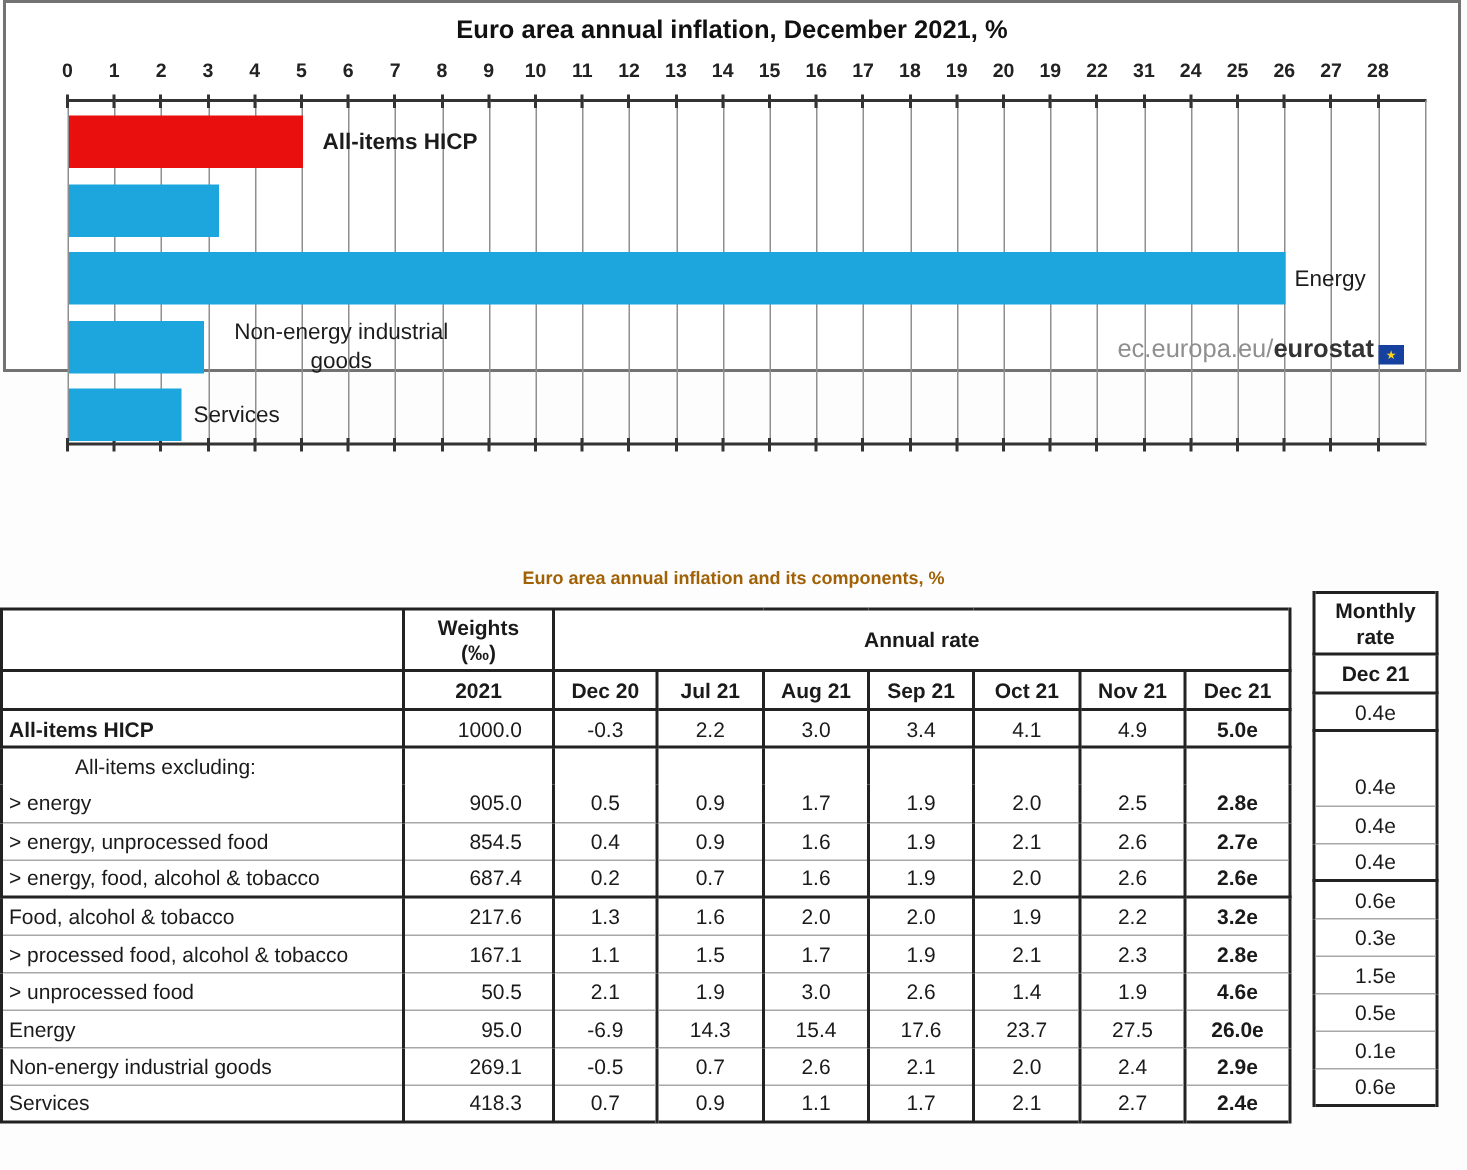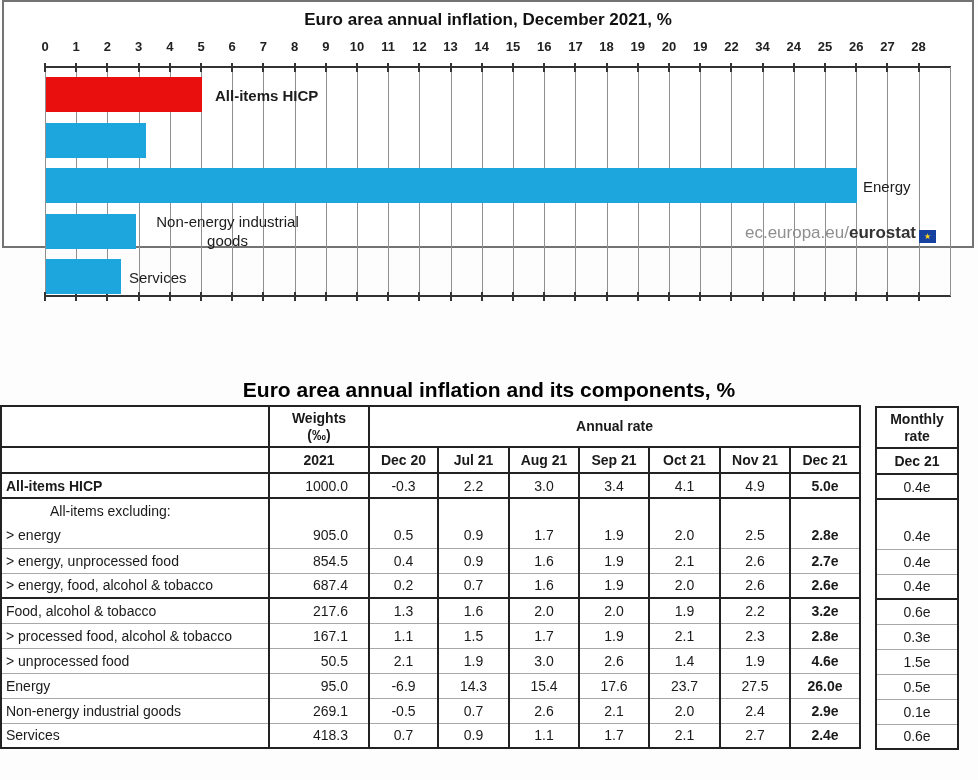--- a/index.html
+++ b/index.html
@@ -49,25 +49,25 @@
   }
   .chart-footer .brand { color: #333; font-weight: bold; }
   .euflag {
     display: inline-block; width: 17px; height: 13px; margin-left: 3px;
     background: #17419e; color: #ffd617; font-size: 8px; line-height: 13px;
     text-align: center; vertical-align: -1px;
   }
   
   .table-title {
     position: absolute; top: 378px; left: 0; width: 100%;
-    text-align: center; font-weight: bold; font-size: 21px; color: #000000;
+    text-align: center; font-weight: bold; font-size: 12px; color: #a16207;
   }
   table { border-collapse: collapse; table-layout: fixed; }
   .main-table { position: absolute; left: 0; top: 405px; width: 861px; border: 2px solid #222; background: #fff; }
-  .monthly-table { position: absolute; left: 875px; top: 406px; width: 84px; border: 2px solid #222; background: #fff; }
+  .monthly-table { position: absolute; left: 875px; top: 394px; width: 84px; border: 2px solid #222; background: #fff; }
   td {
     border-left: 2px solid #222; border-right: 2px solid #222;
     font-size: 14px; height: 25px; padding: 0 4px;
     overflow: hidden; white-space: nowrap;
   }
   .monthly-table td { white-space: normal; }
   tr.sep-thick > td { border-bottom: 2px solid #222; }
   tr.sep-thin  > td { border-bottom: 1px solid #a8a8a8; }
   tr.sep-none  > td { border-bottom: none; padding-left: 48px; }
   td.h1 { height: 41px; font-weight: bold; text-align: center; vertical-align: middle; line-height: 17px; }
@@ -100,21 +100,21 @@
       <span class="xtick" style="left: 446.6px;">13</span>
       <span class="xtick" style="left: 477.8px;">14</span>
       <span class="xtick" style="left: 509px;">15</span>
       <span class="xtick" style="left: 540.2px;">16</span>
       <span class="xtick" style="left: 571.4px;">17</span>
       <span class="xtick" style="left: 602.6px;">18</span>
       <span class="xtick" style="left: 633.8px;">19</span>
       <span class="xtick" style="left: 665px;">20</span>
       <span class="xtick" style="left: 696.2px;">19</span>
       <span class="xtick" style="left: 727.4px;">22</span>
-      <span class="xtick" style="left: 758.6px;">34</span>
+      <span class="xtick" style="left: 758.6px;">31</span>
       <span class="xtick" style="left: 789.8px;">24</span>
       <span class="xtick" style="left: 821px;">25</span>
       <span class="xtick" style="left: 852.2px;">26</span>
       <span class="xtick" style="left: 883.4px;">27</span>
       <span class="xtick" style="left: 914.6px;">28</span>
     </div>
   <div class="plot">
     <div class="axisline top"></div>
     <div class="axisline bot"></div>
   <div class="grid" style="left: 0px;"></div>

